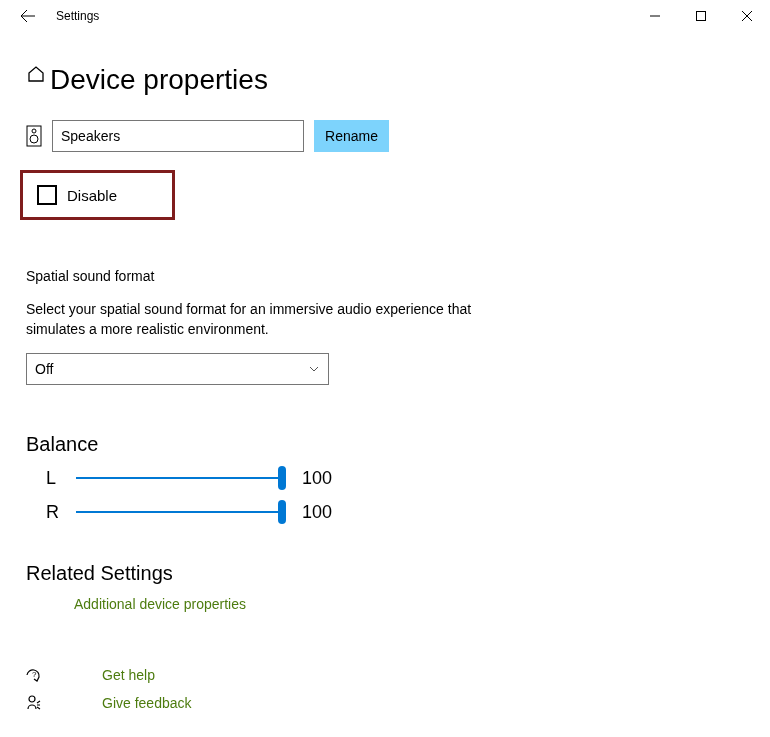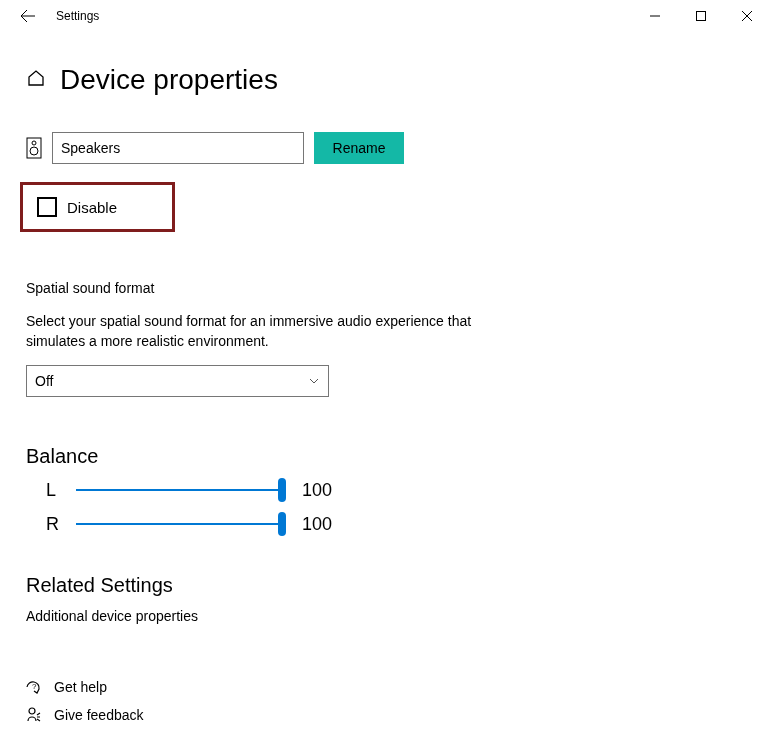--- a/index.html
+++ b/index.html
@@ -40,24 +40,24 @@
       display: flex;
       align-items: center;
       justify-content: center;
       cursor: pointer;
     }
     .content {
       padding: 20px 26px 0 26px;
     }
     .header-row {
       display: flex;
-      align-items: center;
-      gap: 14px;
+      align-items: flex-start;
+      gap: 4px;
       margin-top: 12px;
-      margin-bottom: 36px;
+      margin-bottom: 24px;
     }
     .home-icon {
       cursor: pointer;
     }
     .page-title {
       font-size: 28px;
       font-weight: 400;
     }
     .device-row {
       display: flex;
@@ -68,24 +68,24 @@
     .device-icon svg { display: block; }
     .name-input {
       width: 252px;
       height: 32px;
       padding: 1px 8px;
       font-size: 14px;
       border: 1px solid #767676;
       font-family: inherit;
     }
     .rename-btn {
-      background: #14b8a6;
+      background: #7dd3fc;
       border: none;
       height: 32px;
-      width: 90px;
+      width: 75px;
       font-size: 14px;
       font-family: inherit;
       cursor: pointer;
     }
     .disable-box {
       display: inline-flex;
       align-items: center;
       gap: 10px;
       border: 3px solid #7f1d1d;
       padding: 12px 14px;
@@ -169,22 +169,23 @@
     }
     .balance-value { font-size: 18px; }
     .related-heading {
       font-size: 20px;
       font-weight: 400;
       margin-top: 38px;
       margin-bottom: 10px;
     }
     .link {
       font-size: 14px;
-      color: #000000;
-      cursor: pointer;
+      color: #4d7c0f;
+      cursor: pointer;
+      margin-left: 48px;
     }
     .help-links {
       margin-top: 54px;
       display: flex;
       flex-direction: column;
       gap: 12px;
     }
     .help-row {
       display: flex;
       align-items: center;

